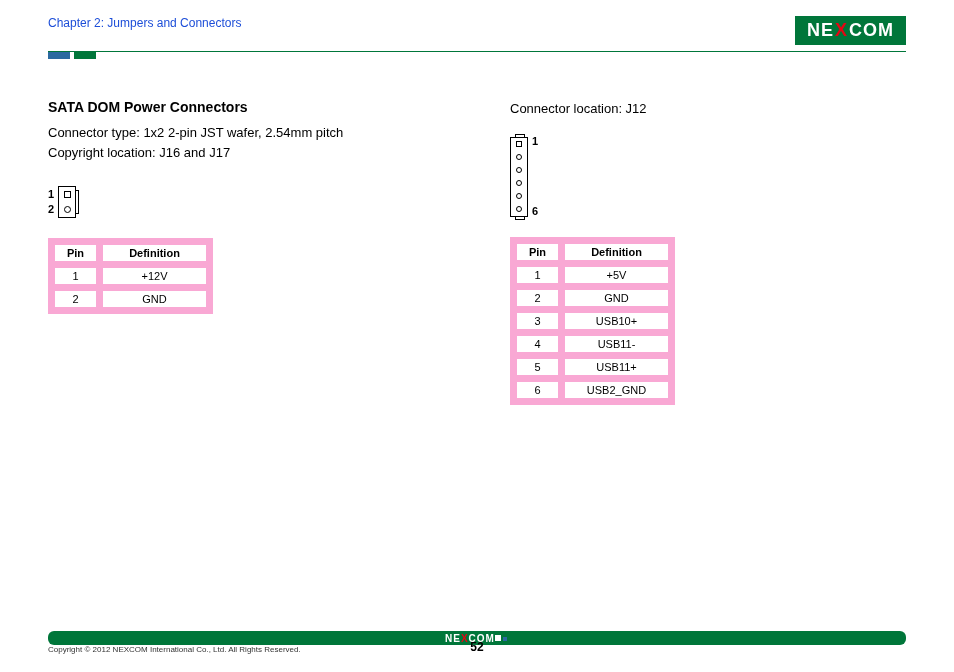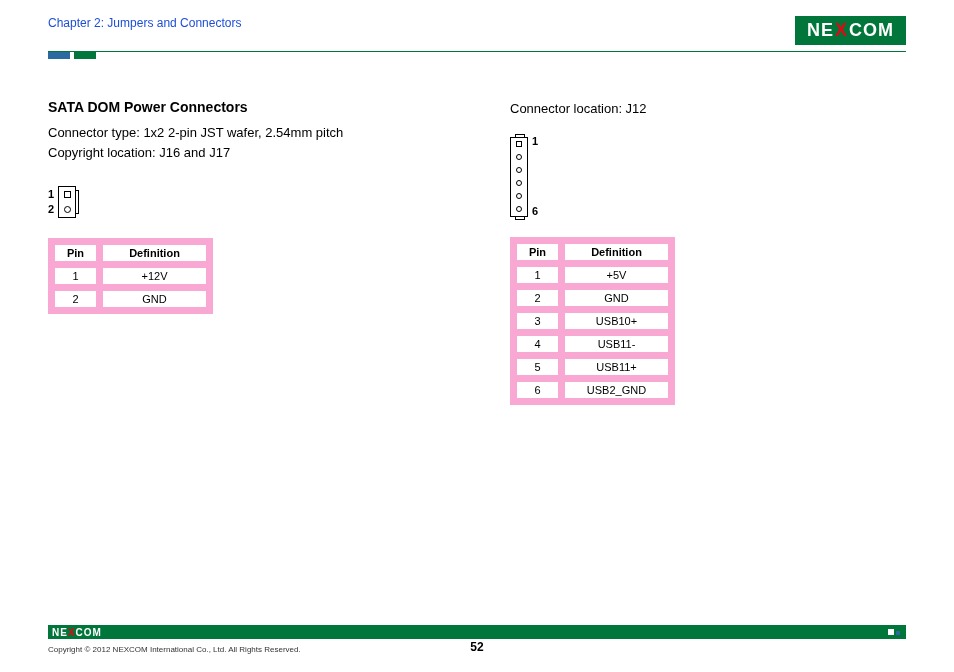--- a/index.html
+++ b/index.html
@@ -120,29 +120,30 @@
     position: absolute;
     bottom: 18px;
     left: 48px;
     right: 48px;
   }
   .footer-bar {
     height: 14px;
     background: #00763a;
     display: flex;
     align-items: center;
-    justify-content: space-between;
+    justify-content: center;
     padding: 0 6px 0 4px;
+    border-radius: 6px;
   }
   .footer-logo { color:#fff; font-weight:bold; font-size:10px; letter-spacing:1px; }
   .footer-logo .x { color:#e30613; }
   .footer-squares { display:flex; gap:2px; align-items:flex-end;}
   .footer-squares .s1{width:6px;height:6px;background:#fff;}
   .footer-squares .s2{width:4px;height:4px;background:#2b6aa0;}
-  .footer-line2 { display:flex; justify-content:space-between; font-size:8px; margin-top:6px; color:#333;}
+  .footer-line2 { display:flex; justify-content:space-between; font-size:8px; margin-top:0; color:#333;}
   .page-num {
     position:absolute;
     bottom:18px;
     left:0; right:0;
     text-align:center;
     font-size:12px;
     font-weight:bold;
   }
 </style>
 </head>

